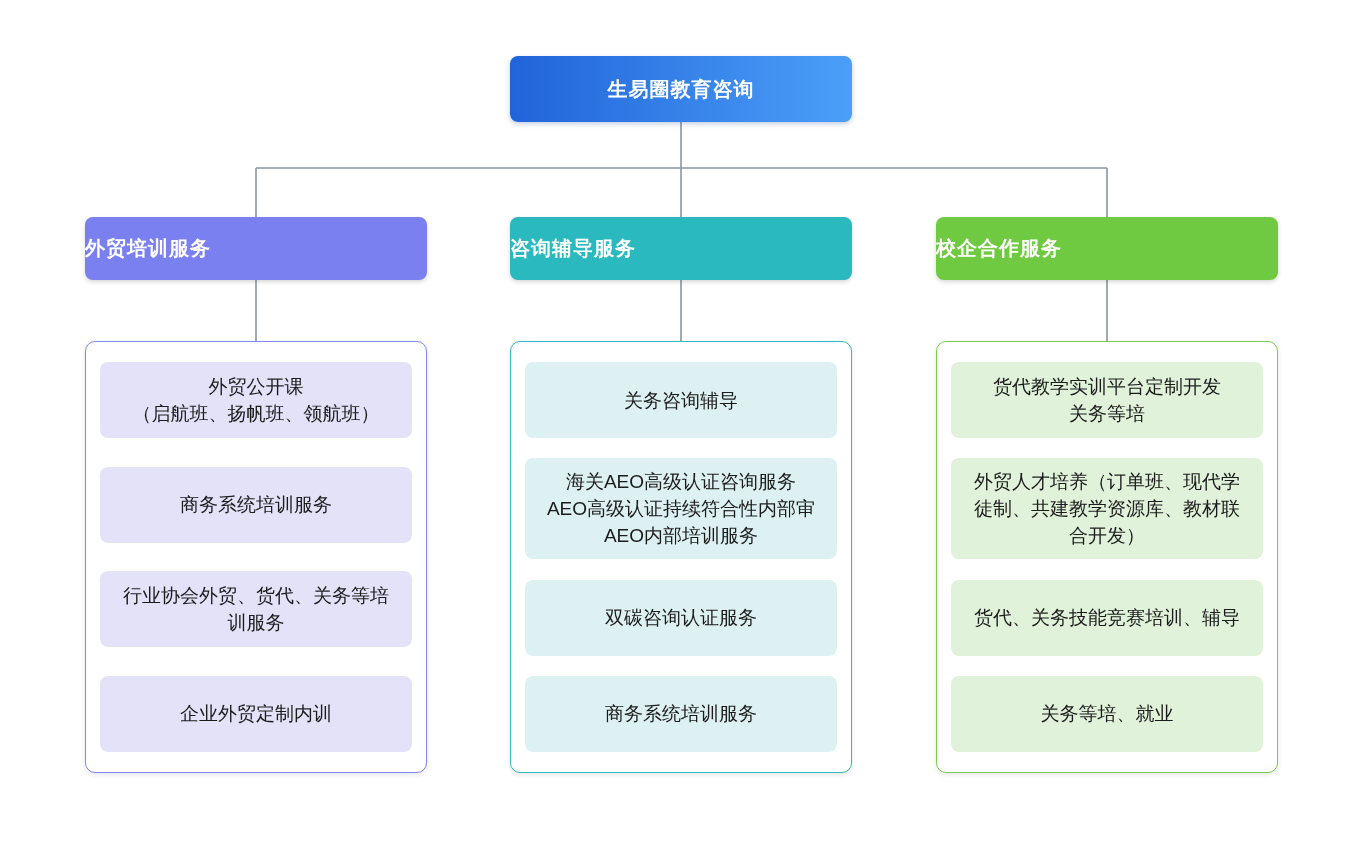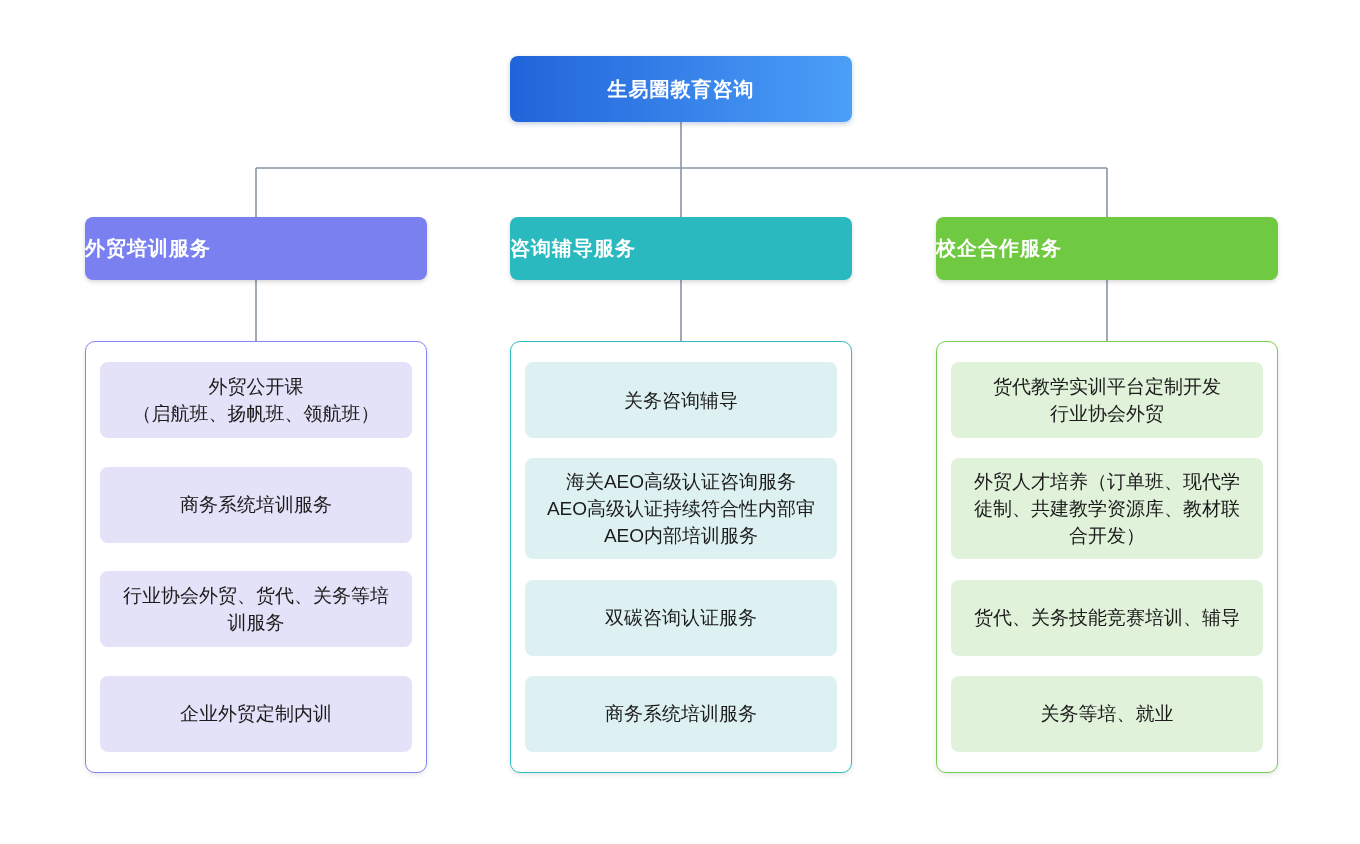--- a/index.html
+++ b/index.html
@@ -131,21 +131,21 @@
       <div class="service-item">商务系统培训服务</div>
     </div>
   </div>
 
   <div class="branch b2" style="--header-bg: #70ca41; --border: #79cd4b; --item-bg: #e0f2da;">
     <div class="branch-header">
       <span>校企合作服务</span>
     </div>
     <div class="branch-container">
       <div class="service-item">货代教学实训平台定制开发
-行业协会外贸</div>
+关务等培</div>
       <div class="service-item">外贸人才培养（订单班、现代学
 徒制、共建教学资源库、教材联
 合开发）</div>
       <div class="service-item">货代、关务技能竞赛培训、辅导</div>
       <div class="service-item">关务等培、就业</div>
     </div>
   </div>
 
 </div>
 

